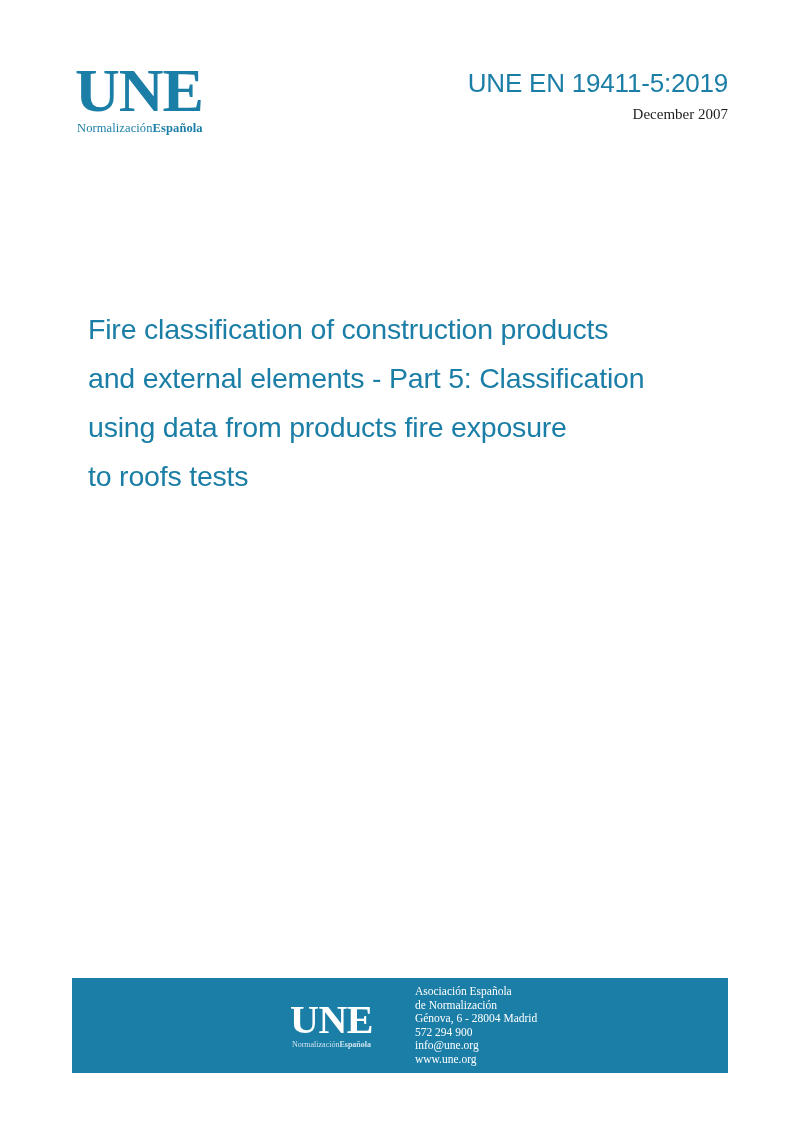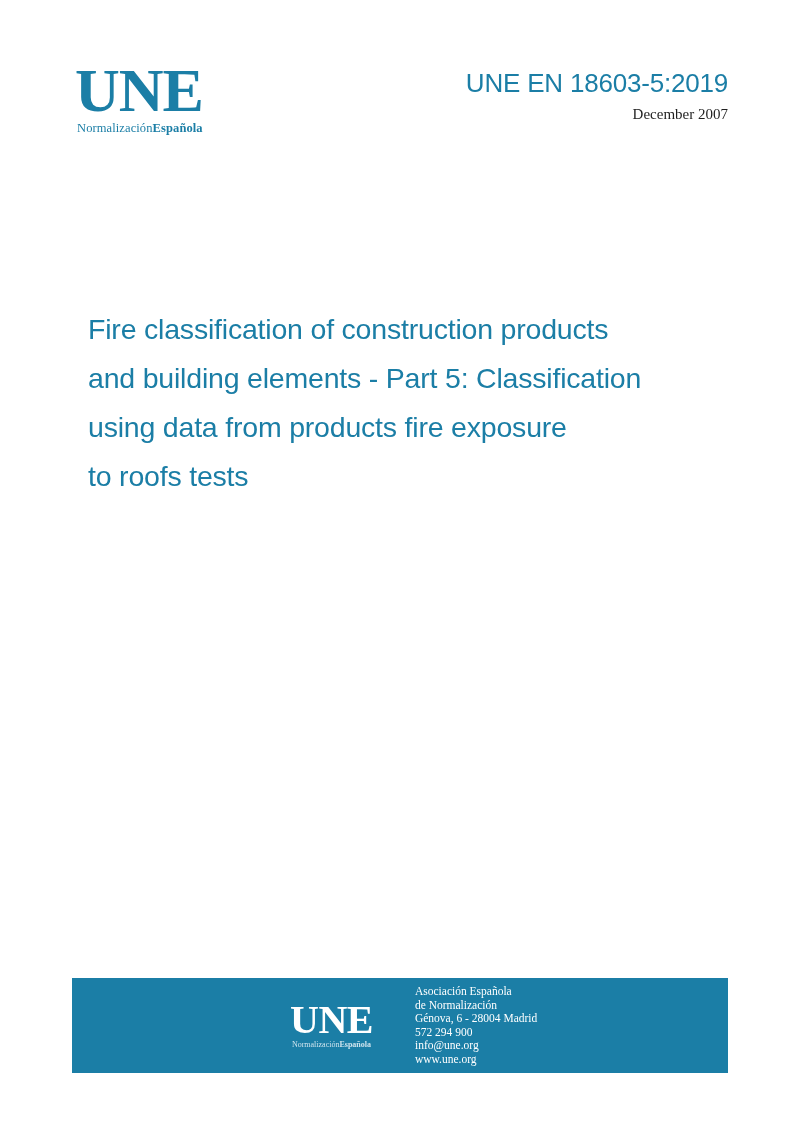--- a/index.html
+++ b/index.html
@@ -147,29 +147,29 @@
 <div class="page">
 
   <div class="header">
 
     <div class="logo-block">
       <div class="logo-une">UNE</div>
       <div class="logo-sub"><span>Normalización</span><b>Española</b></div>
     </div>
 
     <div class="header-right">
-      <div class="std-code">UNE EN 18603-5:2019</div>
+      <div class="std-code">UNE EN 19411-5:2019</div>
       <div class="std-date">December 2007</div>
     </div>
 
   </div>
 
   <div class="title">
     <div>Fire classification of construction products</div>
-    <div>and building elements - Part 5: Classification</div>
+    <div>and external elements - Part 5: Classification</div>
     <div>using data from products fire exposure</div>
     <div>to roofs tests</div>
   </div>
 
   <div class="footer">
     <div class="footer-inner">
 
       <div class="footer-logo">
         <div class="fl-une">UNE</div>
         <div class="fl-sub"><span>Normalización</span><b>Española</b></div>

